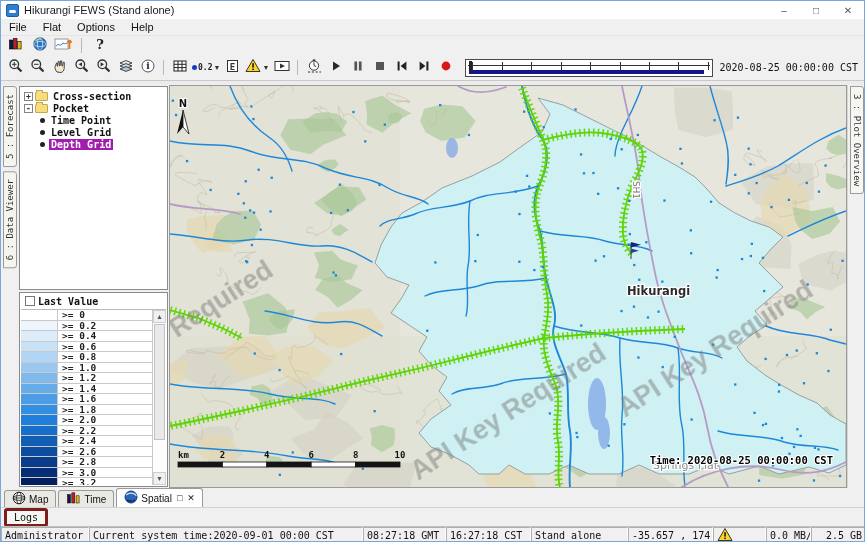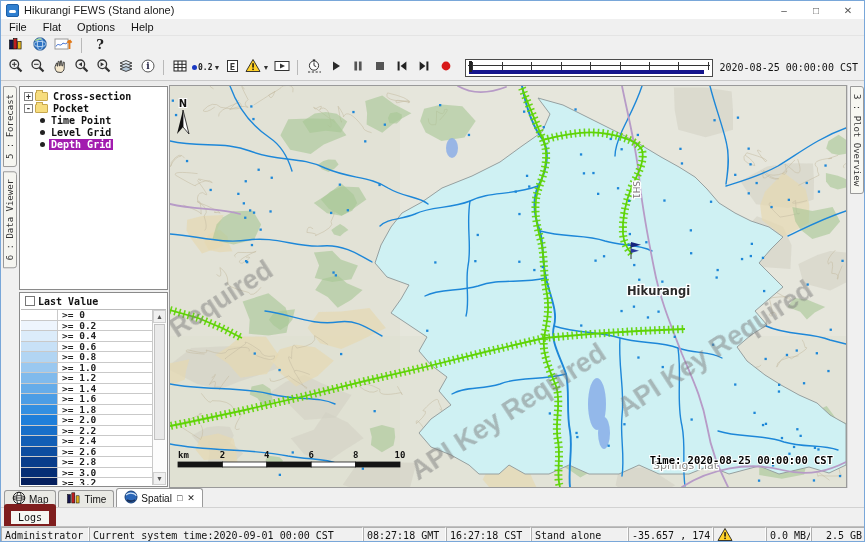--- a/index.html
+++ b/index.html
@@ -58,21 +58,21 @@
 .sbtrack{flex:1;position:relative;background:#fcfcfc}
 .sbthumb{position:absolute;left:1px;right:1px;top:1px;height:78%;background:#e9e9e9;border:1px solid #c2c2c2}
 .mapview{width:678px;height:403px;position:relative;background:#e6e6dd;border:1px solid #9a9a9a;overflow:hidden;flex:none}
 .mapview svg{display:block}
 
 .bottomtabs{height:19px;display:flex;align-items:flex-end;gap:2px;padding-left:3px;background:#f0f0f0;flex:none}
 .btab{display:flex;align-items:center;gap:3px;font-size:10px;color:#111;padding:1px 7px;border:1px solid #9a9a9a;border-bottom:none;border-radius:3px 3px 0 0;background:#e9e9e4;height:17px}
 .btab.active{background:#fff;height:19px}
 .tabctl{font-size:9px;color:#222;margin-left:2px}
 .logsrow{height:19px;background:#f0f0f0;display:flex;align-items:center;padding-left:3px;border-top:1px solid #d2d2d2;flex:none}
-.logsbtn{font:10px "DejaVu Sans Mono",monospace;color:#111;border:7px solid #7f1d1d;background:#f6f6f2;border-radius:3px;padding:1px 7px}
+.logsbtn{font:10px "DejaVu Sans Mono",monospace;color:#111;border:3px solid #7f1d1d;background:#f6f6f2;border-radius:3px;padding:1px 7px}
 .statusbar{height:18px;display:flex;font:10px "DejaVu Sans Mono",monospace;color:#111;background:#f0f0f0;border-top:1px solid #c0c0c0;flex:none}
 .scell{border:1px solid #b0b0b0;border-right-color:#fdfdfd;border-bottom-color:#fdfdfd;padding:0 3px;display:flex;align-items:center;overflow:hidden;white-space:nowrap;position:relative;flex:none}
 .scell>span{position:relative;z-index:1}
 .memfill{position:absolute;left:0;top:0;bottom:0;background:#8fc3ea;z-index:0}
 </style>
 </head>
 <body>
 
 <div class="win">
 

